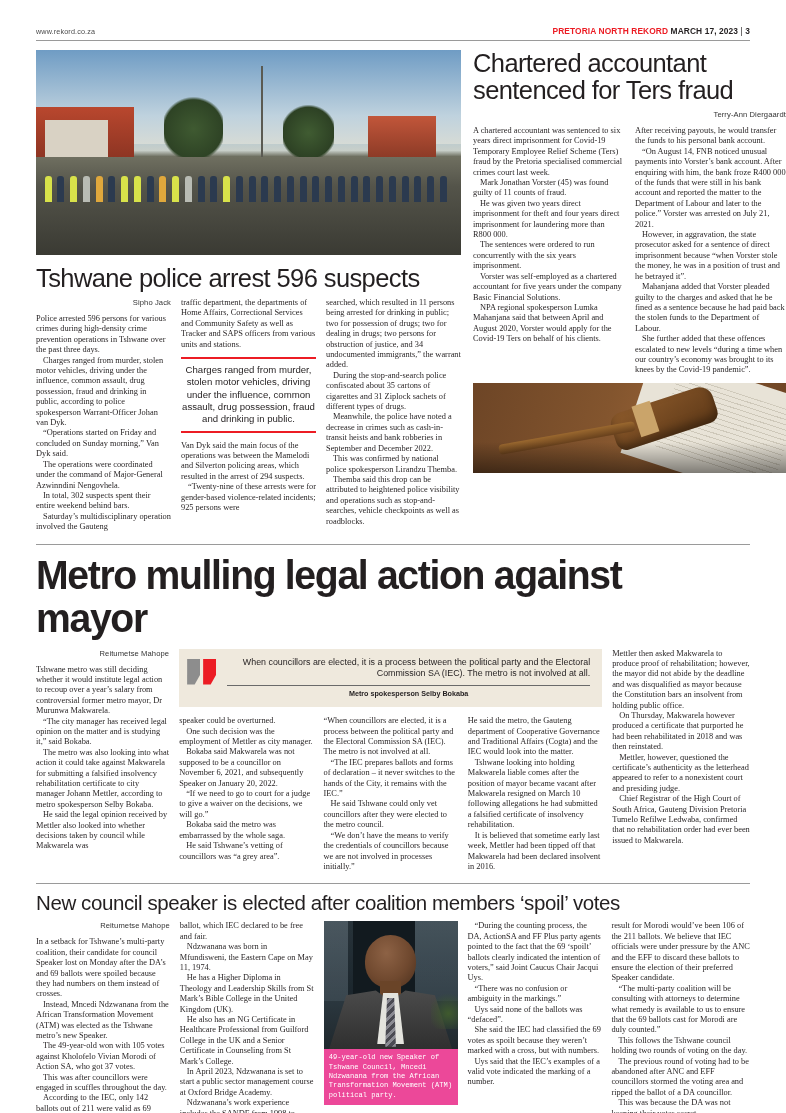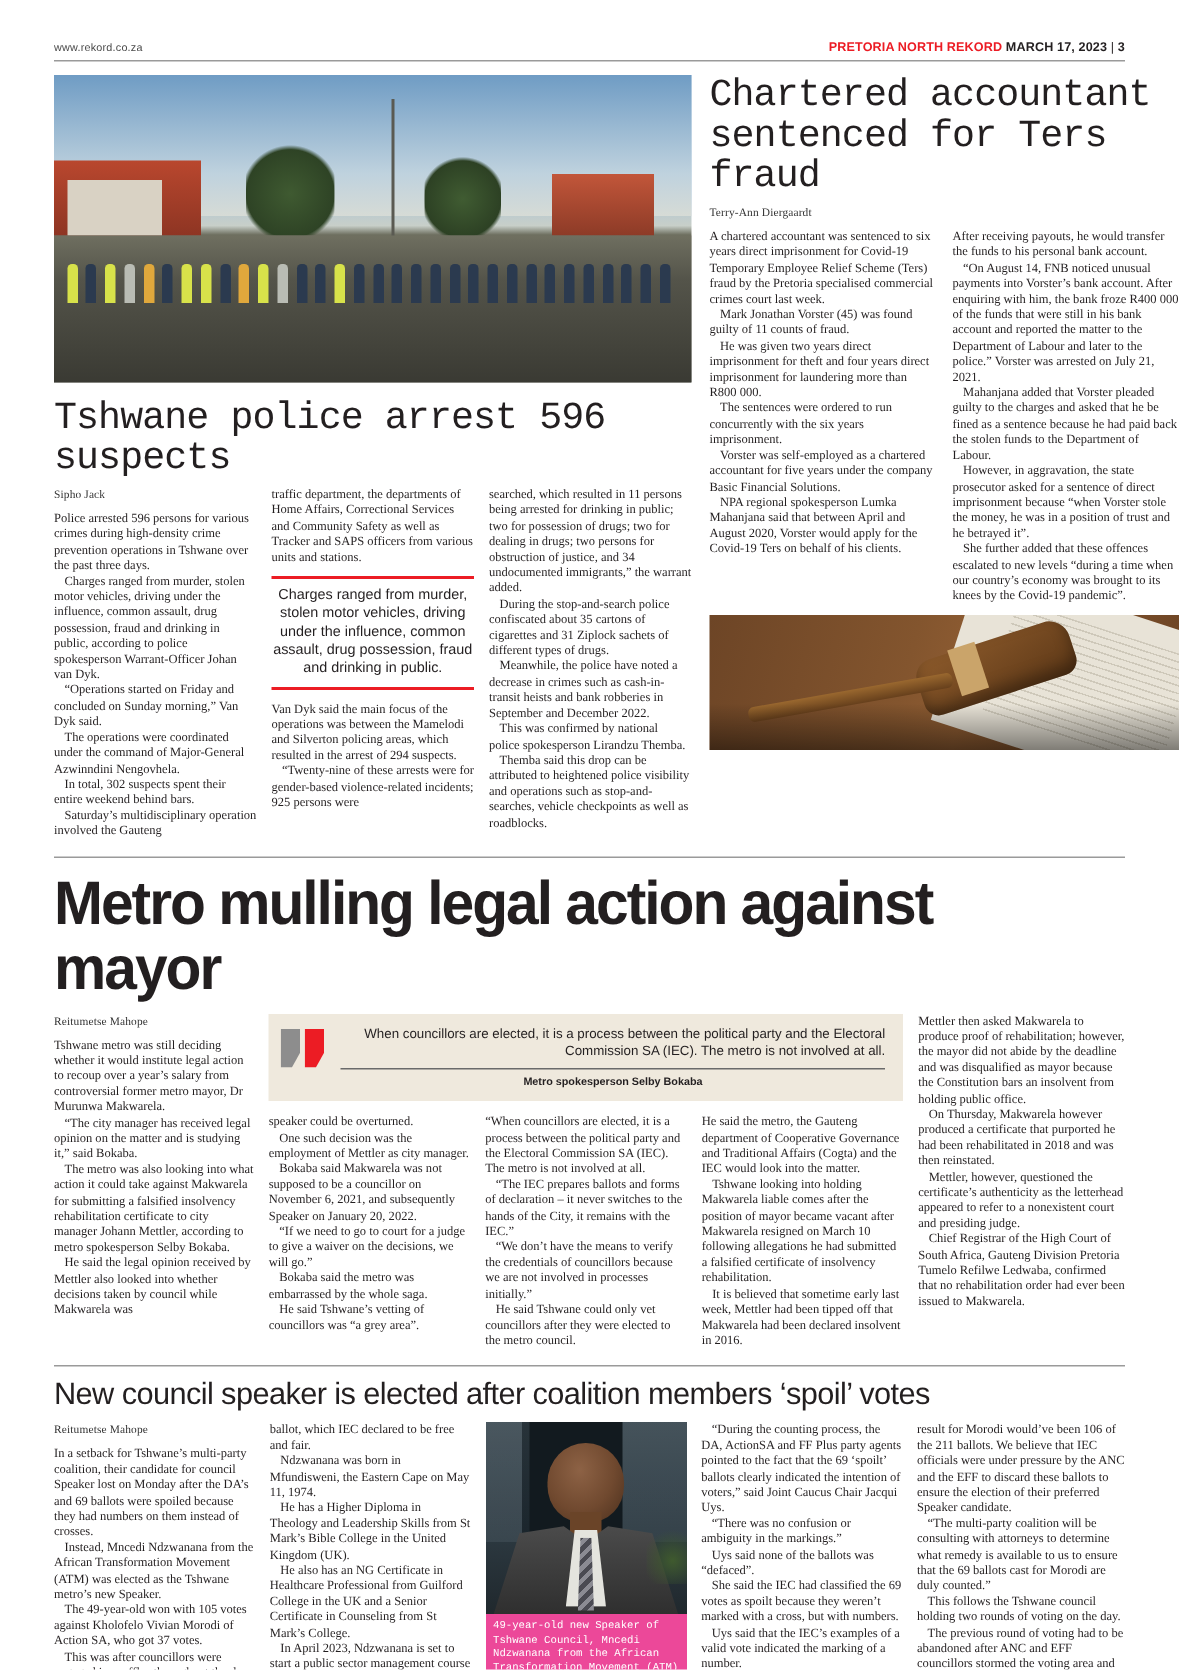--- a/index.html
+++ b/index.html
@@ -35,25 +35,26 @@
     font-weight: bold;
     letter-spacing: .1px;
     white-space: nowrap;
   }
   .masthead-right .pub { color: #ec1c24; }
   .masthead-right .date { color: #231f20; }
   .masthead-right .pipe { color: #231f20; font-weight: normal; }
 
   
   .byline {
-    font-family: Liberation Serif, serif;
+    font-family: Liberation Sans, sans-serif;
     font-size: 7.6px;
     color: #333;
     margin: 0 0 7px 0;
     letter-spacing: .1px;
+    text-align: right;
   }
   p.body {
     font-size: 8.35px;
     line-height: 10.4px;
     margin: 0;
     text-align: left;
     text-indent: 7px;
     hyphens: auto;
   }
   p.body.first { text-indent: 0; }
@@ -108,21 +109,21 @@
   .photo .crowd i {
     position: absolute; bottom: 0; width: 7px; height: 26px;
     background: #1d2733; border-radius: 3px 3px 0 0;
   }
   .photo .crowd i.hv { background: #d8e24a; }
   .photo .crowd i.hv2 { background: #e0a83c; }
   .photo .crowd i.bl { background: #2b3a4f; }
   .photo .crowd i.wh { background: #b9bcb4; }
 
   .lead-head {
-    font-family: Liberation Mono, monospace;
+    font-family: Liberation Sans, sans-serif;
     font-weight: normal;
     font-size: 25.5px;
     line-height: 27px;
     letter-spacing: -0.6px;
     margin: 10px 4px 6px 0;
     color: #231f20;
   }
   .cols3 { display: flex; gap: 10px; }
   .cols3 > div { width: 135px; }
 
@@ -400,22 +401,22 @@
           <p class="body first">A chartered accountant was sentenced to six years direct imprisonment for Covid-19 Temporary Employee Relief Scheme (Ters) fraud by the Pretoria specialised commercial crimes court last week.</p>
           <p class="body">Mark Jonathan Vorster (45) was found guilty of 11 counts of fraud.</p>
           <p class="body">He was given two years direct imprisonment for theft and four years direct imprisonment for laundering more than R800 000.</p>
           <p class="body">The sentences were ordered to run concurrently with the six years imprisonment.</p>
           <p class="body">Vorster was self-employed as a chartered accountant for five years under the company Basic Financial Solutions.</p>
           <p class="body">NPA regional spokesperson Lumka Mahanjana said that between April and August 2020, Vorster would apply for the Covid-19 Ters on behalf of his clients.</p>
         </div>
         <div>
           <p class="body first">After receiving payouts, he would transfer the funds to his personal bank account.</p>
           <p class="body">“On August 14, FNB noticed unusual payments into Vorster’s bank account. After enquiring with him, the bank froze R400 000 of the funds that were still in his bank account and reported the matter to the Department of Labour and later to the police.” Vorster was arrested on July 21, 2021.</p>
+          <p class="body">However, in aggravation, the state prosecutor asked for a sentence of direct imprisonment because “when Vorster stole the money, he was in a position of trust and he betrayed it”.</p>
           <p class="body">Mahanjana added that Vorster pleaded guilty to the charges and asked that he be fined as a sentence because he had paid back the stolen funds to the Department of Labour.</p>
-          <p class="body">However, in aggravation, the state prosecutor asked for a sentence of direct imprisonment because “when Vorster stole the money, he was in a position of trust and he betrayed it”.</p>
           <p class="body">She further added that these offences escalated to new levels “during a time when our country’s economy was brought to its knees by the Covid-19 pandemic”.</p>
         </div>
       </div>
       <div class="gavel">
         <div class="paper"></div>
         <div class="head"></div>
         <div class="band"></div>
         <div class="handle"></div>
         <div class="shadow"></div>
       </div>
@@ -451,22 +452,22 @@
           <p class="body first">speaker could be overturned.</p>
           <p class="body">One such decision was the employment of Mettler as city manager.</p>
           <p class="body">Bokaba said Makwarela was not supposed to be a councillor on November 6, 2021, and subsequently Speaker on January 20, 2022.</p>
           <p class="body">“If we need to go to court for a judge to give a waiver on the decisions, we will go.”</p>
           <p class="body">Bokaba said the metro was embarrassed by the whole saga.</p>
           <p class="body">He said Tshwane’s vetting of councillors was “a grey area”.</p>
         </div>
         <div>
           <p class="body first">“When councillors are elected, it is a process between the political party and the Electoral Commission SA (IEC). The metro is not involved at all.</p>
           <p class="body">“The IEC prepares ballots and forms of declaration – it never switches to the hands of the City, it remains with the IEC.”</p>
+          <p class="body">He said Tshwane could only vet councillors after they were elected to the metro council.</p>
           <p class="body">“We don’t have the means to verify the credentials of councillors because we are not involved in processes initially.”</p>
-          <p class="body">He said Tshwane could only vet councillors after they were elected to the metro council.</p>
         </div>
         <div>
           <p class="body first">He said the metro, the Gauteng department of Cooperative Governance and Traditional Affairs (Cogta) and the IEC would look into the matter.</p>
           <p class="body">Tshwane looking into holding Makwarela liable comes after the position of mayor became vacant after Makwarela resigned on March 10 following allegations he had submitted a falsified certificate of insolvency rehabilitation.</p>
           <p class="body">It is believed that sometime early last week, Mettler had been tipped off that Makwarela had been declared insolvent in 2016.</p>
         </div>
       </div>
     </div>
 
     <div class="c5">

